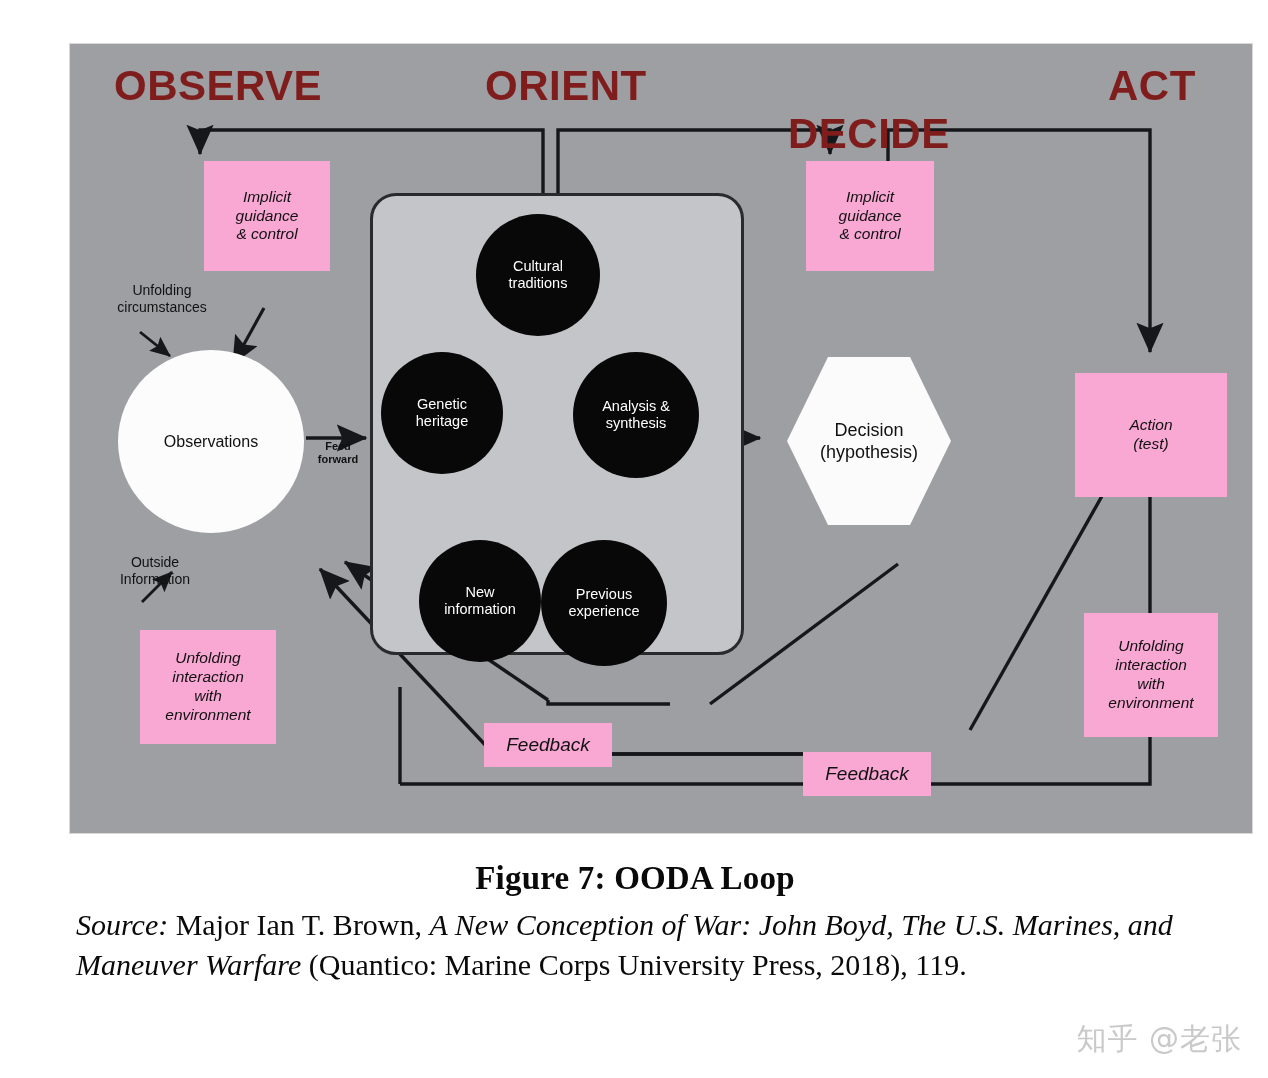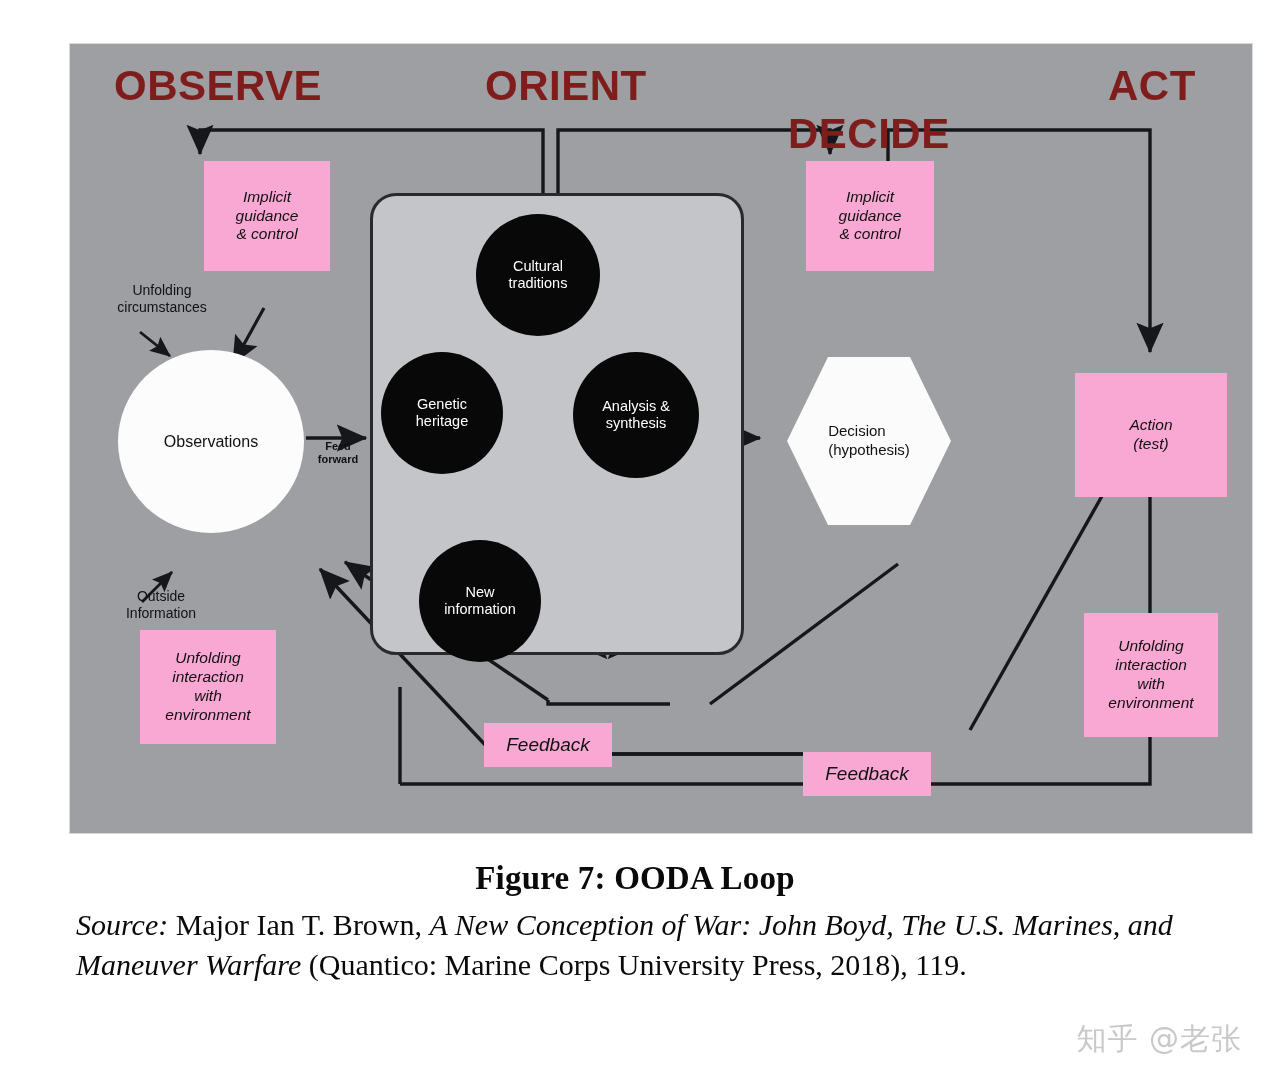--- a/index.html
+++ b/index.html
@@ -114,21 +114,22 @@
     left: 787px;
     top: 357px;
     width: 164px;
     height: 168px;
     background: #fbfbfb;
     -webkit-clip-path: polygon(25% 0%, 75% 0%, 100% 50%, 75% 100%, 25% 100%, 0% 50%);
     clip-path: polygon(25% 0%, 75% 0%, 100% 50%, 75% 100%, 25% 100%, 0% 50%);
     display: flex;
     align-items: center;
     justify-content: center;
-    font-size: 15px;
+    text-align: center;
+    font-size: 18px;
     line-height: 1.25;
     color: #111;
   }
 
   
   .annot {
     position: absolute;
     font-size: 14px;
     line-height: 1.2;
     color: #111;
@@ -283,21 +284,21 @@
 guidance
 &amp; control</div>
 
     <div class="wbox" style="left:736px; top:117px; width:128px; height:110px; white-space:pre-line;">Implicit
 guidance
 &amp; control</div>
 
     <div class="annot" style="left:22px; top:238px; width:140px;">Unfolding
 circumstances</div>
 
-    <div class="annot" style="left:26px; top:510px; width:130px;margin-top:34px;">Outside
+    <div class="annot" style="left:20px; top:510px; width:130px;">Outside
 Information</div>
 
     <div id="observations-node" style="left:48px; top:306px;">Observations</div>
 
     <div class="feedfwd" style="left:240px; top:353px; width:56px;">Feed
 forward</div>
     <div class="feedfwd" style="left:348px; top:353px; width:56px;">Feed
 forward</div>
     <div class="feedfwd" style="left:592px; top:353px; width:56px;">Feed
 forward</div>
@@ -309,20 +310,22 @@
 
       <div class="onode" style="left:8px; top:156px; width:122px; height:122px; white-space:pre-line;">Genetic
 heritage</div>
 
       <div class="onode" style="left:200px; top:156px; width:126px; height:126px; white-space:pre-line;">Analysis &amp;
 synthesis</div>
 
       <div class="onode" style="left:46px; top:344px; width:122px; height:122px; white-space:pre-line;">New
 information</div>
 
+      <div class="onode" style="left:168px; top:344px; width:126px; height:126px; white-space:pre-line;">Previous
+experience</div>
     </div>
 
     <div id="decision-node" style="left:717px; top:313px; white-space:pre-line;">Decision
 (hypothesis)</div>
 
     <div class="wbox" style="left:1005px; top:329px; width:152px; height:124px; white-space:pre-line;">Action
 (test)</div>
 
     <div class="wbox" style="left:1014px; top:569px; width:134px; height:124px; white-space:pre-line;">Unfolding
 interaction

